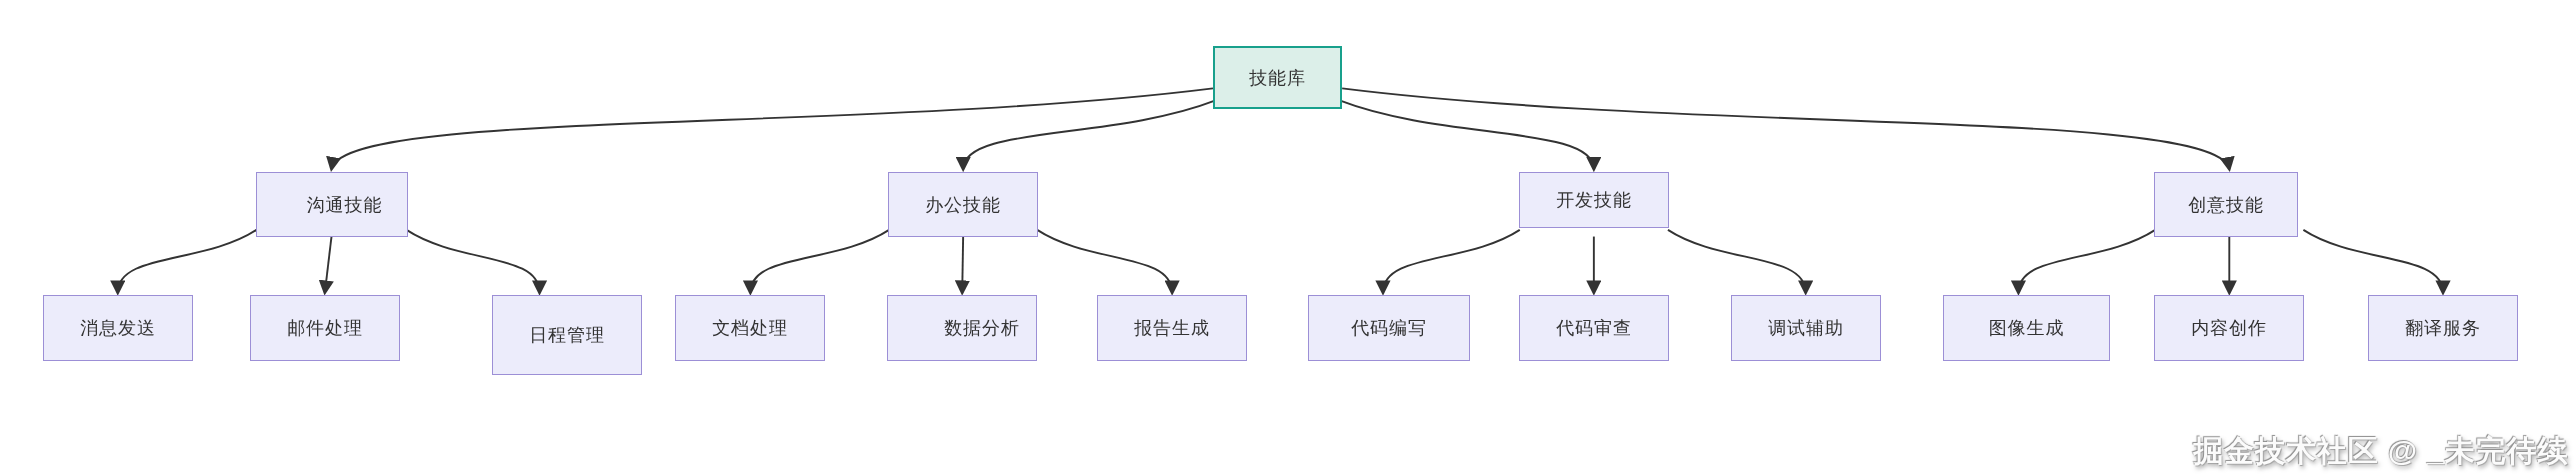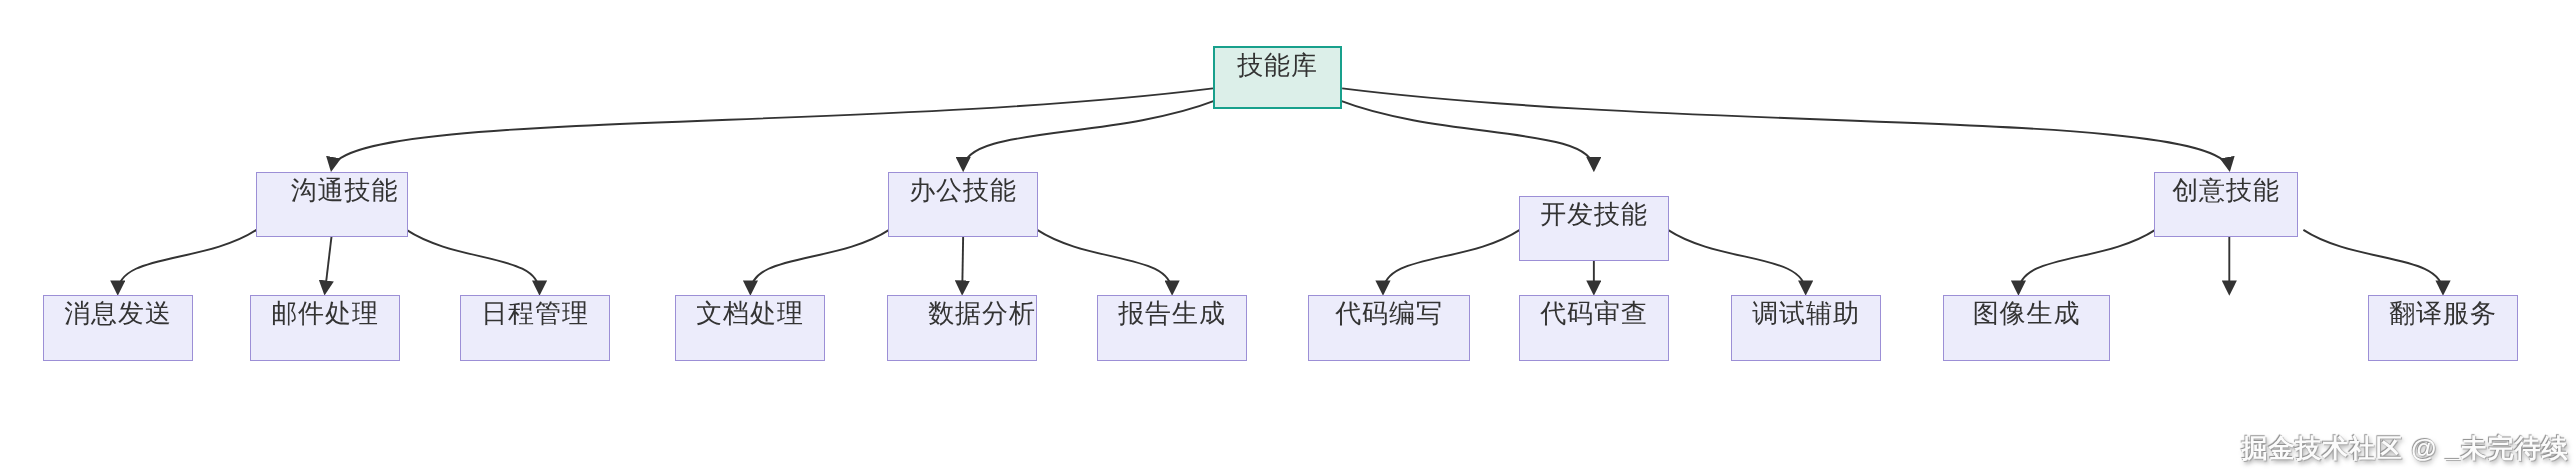--- a/index.html
+++ b/index.html
@@ -22,37 +22,38 @@
   }
   .edge {
     fill: none;
     stroke: var(--edge-color, #333333);
     stroke-width: 2;
   }
   #arrowhead path { fill: var(--edge-color, #333333); }
   .node {
     position: absolute;
     display: flex;
+    align-items: center;
     justify-content: center;
-    font-size: 26px;
+    font-size: 18px;
     letter-spacing: 0.9px;
     color: var(--text-color, #333333);
     background: var(--node-fill, #ececfb);
     border: 1.9px solid var(--node-border, #9c8fd6);
     text-align: center;
   }
   .node.root {
     background: var(--root-fill, #dcefe9);
     border: 2.8px solid var(--root-border, #18a08c);
   }
   .watermark {
     position: absolute;
     top: 431px;
     right: 7.6px;
-    font-size: 26px;
+    font-size: 30px;
     font-weight: bold;
     letter-spacing: 0.9px;
     color: #fbfbfb;
     text-shadow:
       -0.9px -0.9px 0.9px #8d8d8d,
        0.9px  0.9px 0.9px #a3a3a3,
        1.9px  2.8px 4.7px rgba(90, 90, 90, 0.5);
     white-space: nowrap;
   }
 </style>
@@ -93,34 +94,34 @@
   <div class="node root" style="left:1213px; top:46px; width:129px; height:63px;">
     <span>技能库</span>
   </div>
 
   <div class="node" style="left:256px; top:172px; width:152px; height:65px;padding-left:25px;">
     <span>沟通技能</span>
   </div>
   <div class="node" style="left:888px; top:172px; width:150px; height:65px;">
     <span>办公技能</span>
   </div>
-  <div class="node" style="left:1519px; top:172px; width:150px; height:65px;margin-top:24px;">
+  <div class="node" style="left:1519px; top:172px; width:150px; height:56px;">
     <span>开发技能</span>
   </div>
   <div class="node" style="left:2154px; top:172px; width:144px; height:65px;">
     <span>创意技能</span>
   </div>
 
   <div class="node" style="left:43px; top:295px; width:150px; height:66px;">
     <span>消息发送</span>
   </div>
   <div class="node" style="left:250px; top:295px; width:150px; height:66px;">
     <span>邮件处理</span>
   </div>
-  <div class="node" style="left:460px; top:295px; width:150px; height:66px;">
+  <div class="node" style="left:492px; top:295px; width:150px; height:80px;">
     <span>日程管理</span>
   </div>
   <div class="node" style="left:675px; top:295px; width:150px; height:66px;">
     <span>文档处理</span>
   </div>
   <div class="node" style="left:887px; top:295px; width:150px; height:66px;padding-left:40px;">
     <span>数据分析</span>
   </div>
   <div class="node" style="left:1097px; top:295px; width:150px; height:66px;">
     <span>报告生成</span>
@@ -130,20 +131,23 @@
   </div>
   <div class="node" style="left:1519px; top:295px; width:150px; height:66px;">
     <span>代码审查</span>
   </div>
   <div class="node" style="left:1731px; top:295px; width:150px; height:66px;">
     <span>调试辅助</span>
   </div>
   <div class="node" style="left:1943px; top:295px; width:167px; height:66px;">
     <span>图像生成</span>
   </div>
+  <div class="node" style="left:2154px; top:295px; width:150px; height:66px;">
+    <span>内容创作</span>
+  </div>
   <div class="node" style="left:2368px; top:295px; width:150px; height:66px;">
     <span>翻译服务</span>
   </div>
 
   <div class="watermark">掘金技术社区 @ _未完待续</div>
 
 </div>
 
 
 </body></html>

